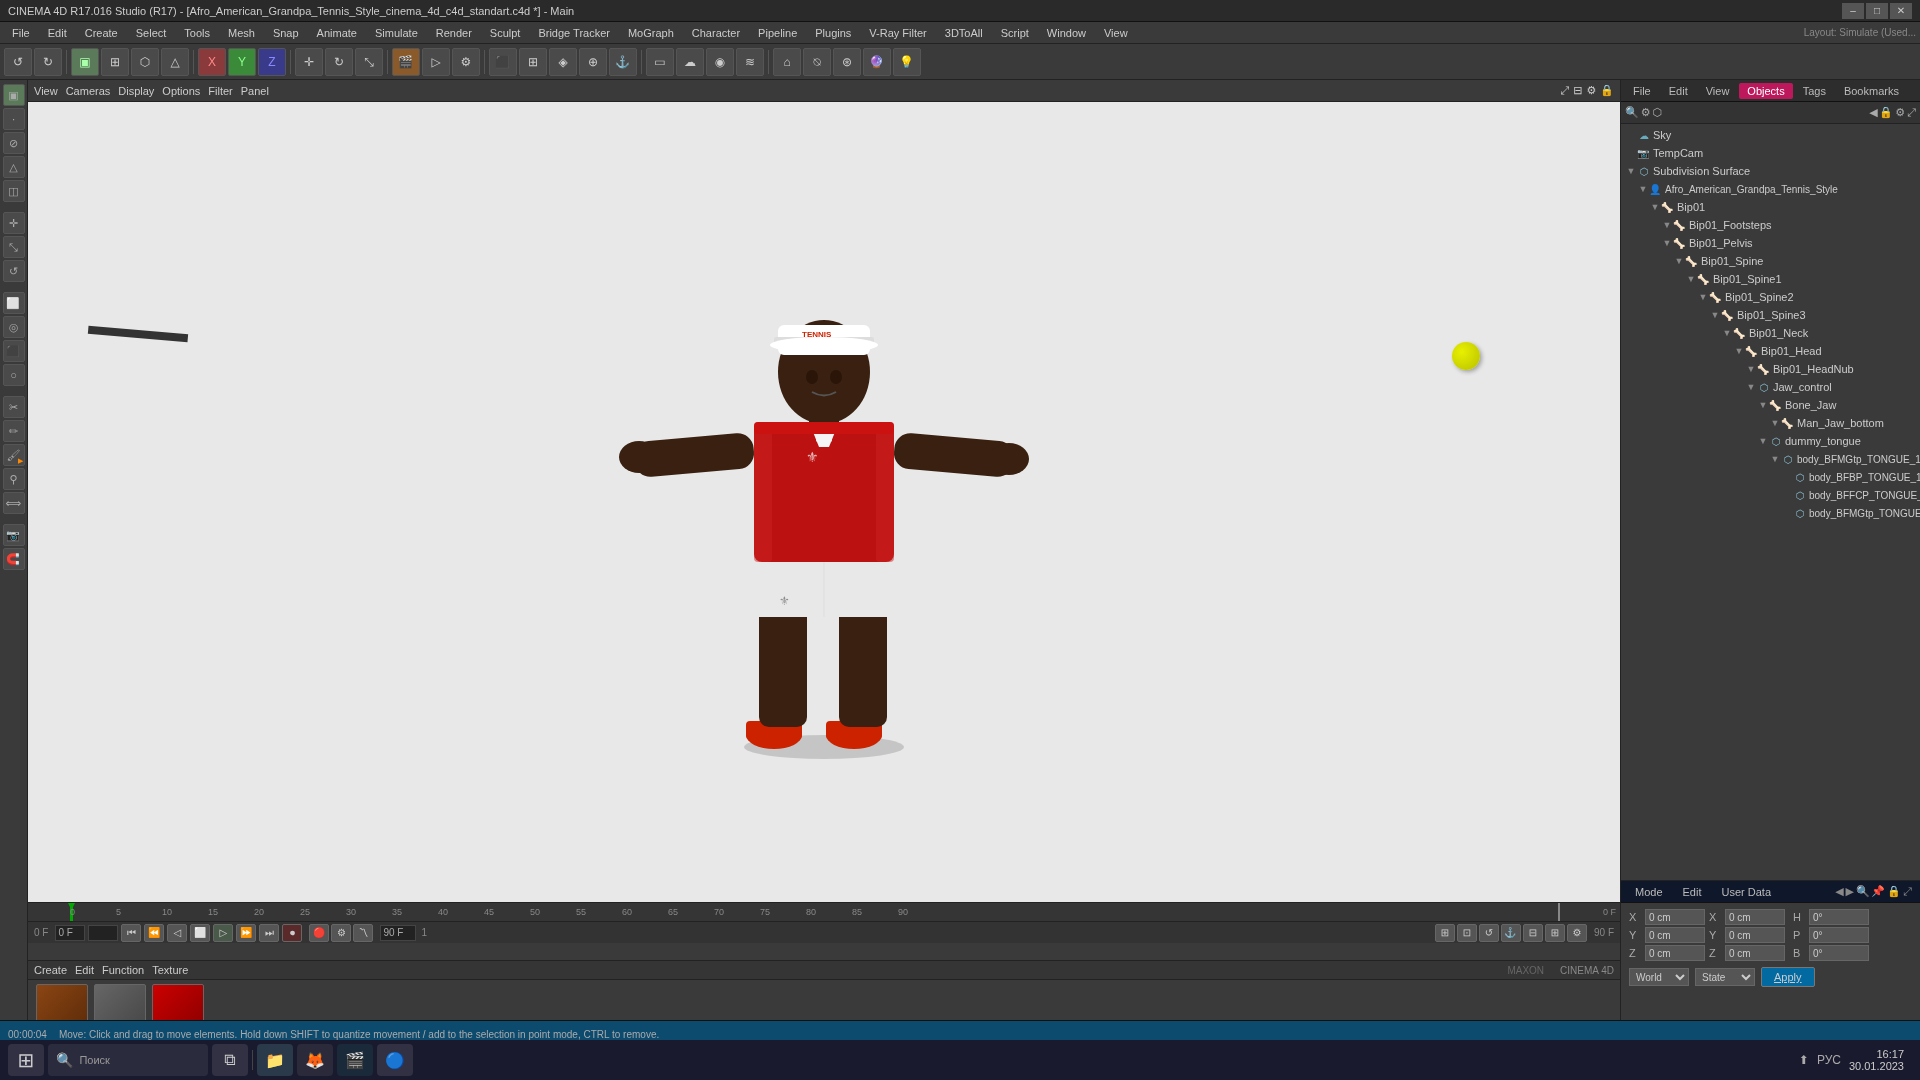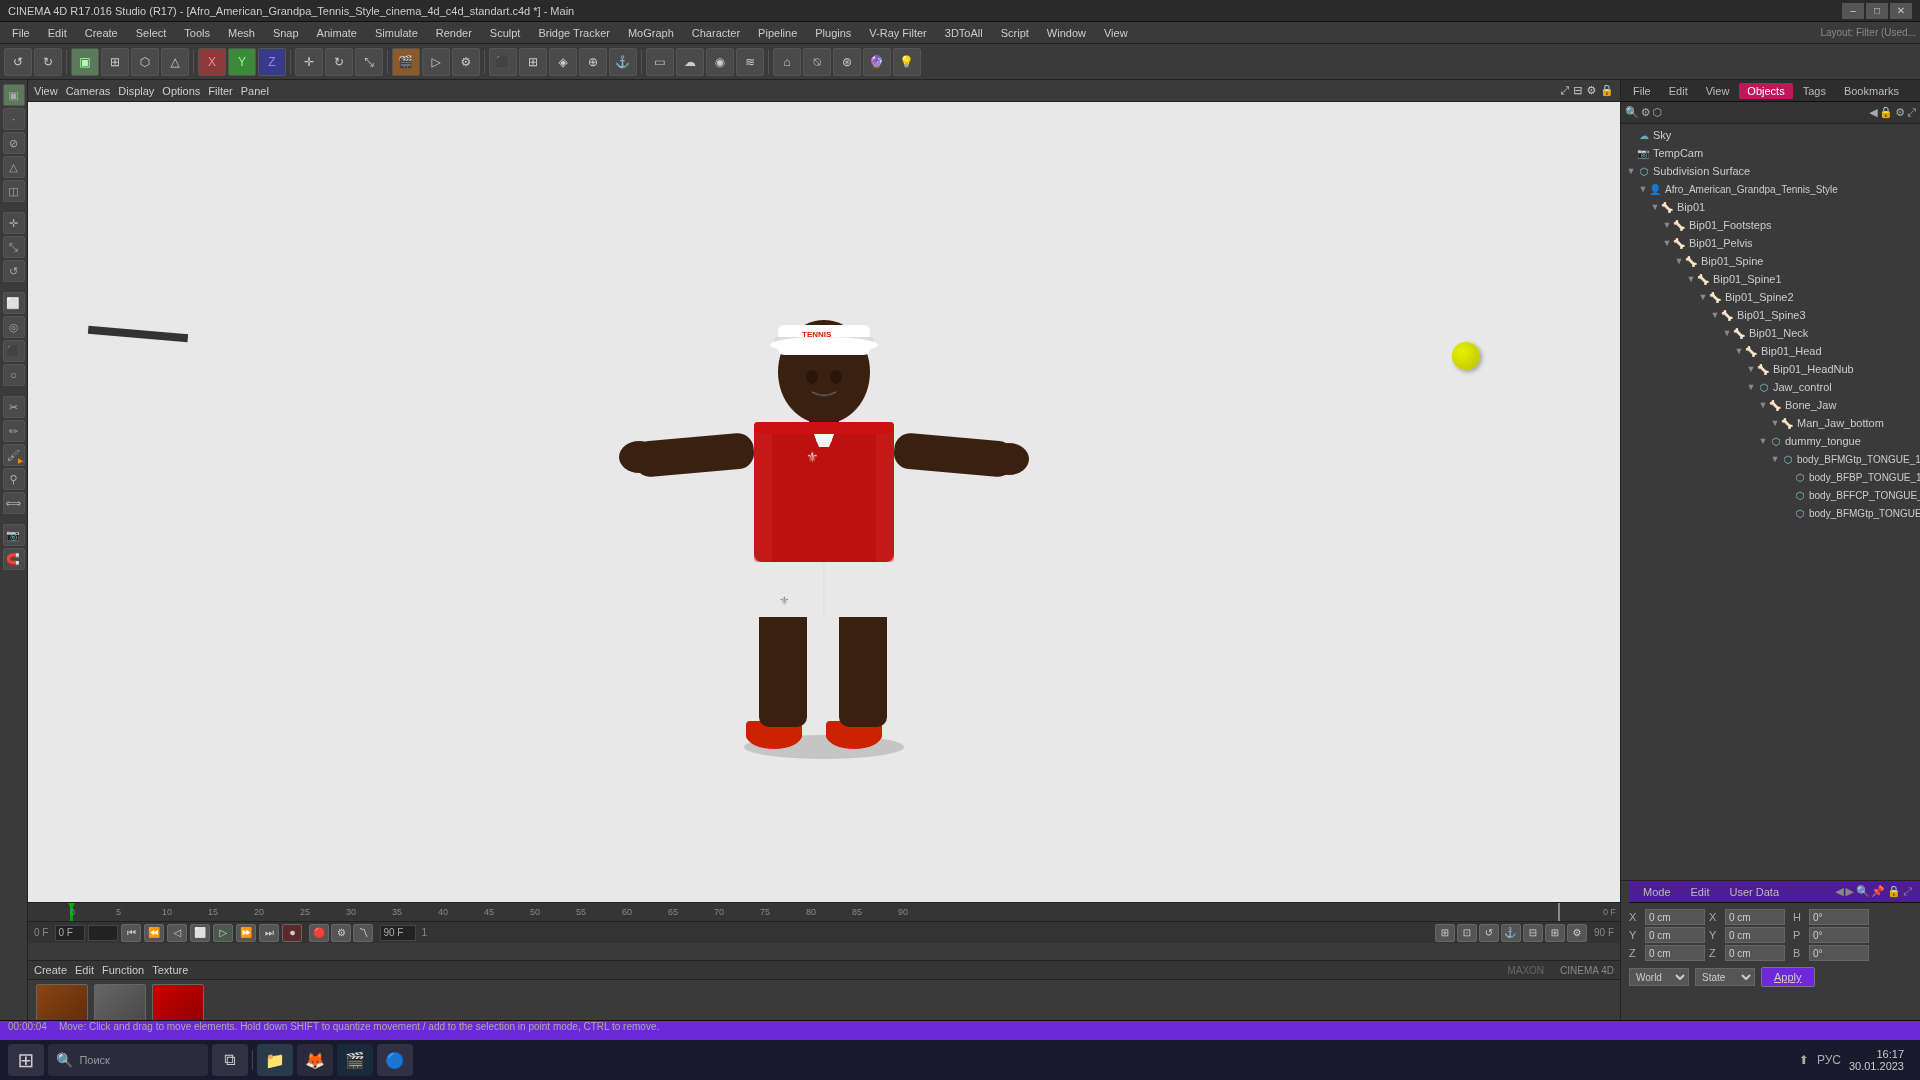--- a/index.html
+++ b/index.html
@@ -263,40 +263,40 @@
     .coord-input {
       width: 60px;
       height: 16px;
       background: #555;
       border: 1px solid #666;
       color: #ccc;
       font-size: 10px;
       padding: 1px 3px;
     }
     .apply-btn {
-      background: #6d28d9;
+      background: #0369a1;
       border: 1px solid #777;
       color: #ccc;
       padding: 3px 12px;
       cursor: pointer;
       font-size: 11px;
       border-radius: 2px;
       text-decoration: underline;
     }
 
     
     #status-bar {
       position: absolute;
       bottom: 0;
       left: 0;
       right: 0;
       height: 22px;
-      background: #6d28d9;
-      display: flex;
-      align-items: flex-start;
+      background: #0c4a6e;
+      display: flex;
+      align-items: flex-end;
       padding: 0 8px;
       border-top: 1px solid #111;
       gap: 12px;
       z-index: 10;
     }
     #status-bar .status-time { color: #aaa; font-size: 10px; white-space: nowrap; }
     #status-bar .status-msg { color: #aaa; font-size: 10px; }
 
     
     #right-panel {
@@ -356,27 +356,26 @@
     .tree-indent { display: inline-block; flex-shrink: 0; }
 
     
     #attr-panel {
       height: 160px;
       background: #3a3a3a;
       border-top: 1px solid #222;
     }
     #attr-header {
       height: 22px;
-      background: #4c1d95;
+      background: #0f172a;
       display: flex;
       align-items: center;
       padding: 0 8px;
       gap: 8px;
       border-bottom: 1px solid #111;
-      margin-left: 8px;
     }
     .attr-tab {
       font-size: 11px; color: #bbb; cursor: pointer; padding: 2px 6px;
     }
 
     
     #taskbar {
       position: absolute;
       bottom: 0;
       left: 0;
@@ -465,21 +464,21 @@
   <span class="menu-item">Bridge Tracker</span>
   <span class="menu-item">MoGraph</span>
   <span class="menu-item">Character</span>
   <span class="menu-item">Pipeline</span>
   <span class="menu-item">Plugins</span>
   <span class="menu-item">V-Ray Filter</span>
   <span class="menu-item">3DToAll</span>
   <span class="menu-item">Script</span>
   <span class="menu-item">Window</span>
   <span class="menu-item">View</span>
-  <span style="margin-left: auto; color: #888; font-size: 10px;">Layout: <span>Filter (Used...</span></span>
+  <span style="margin-left: auto; color: #888; font-size: 10px;">Layout: <span>Simulate (Used...</span></span>
 </div>
 
 <div id="toolbar">
 
   <div class="toolbar-btn" title="Undo">↺</div>
   <div class="toolbar-btn" title="Redo">↻</div>
   <div class="toolbar-sep"></div>
 
   <div class="toolbar-btn" style="background:#5a7a5a; color:#afa;">▣</div>
   <div class="toolbar-btn">⊞</div>

